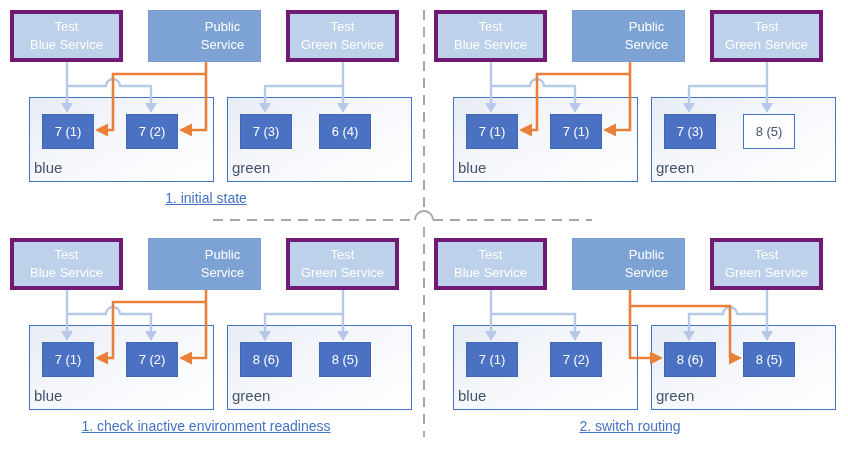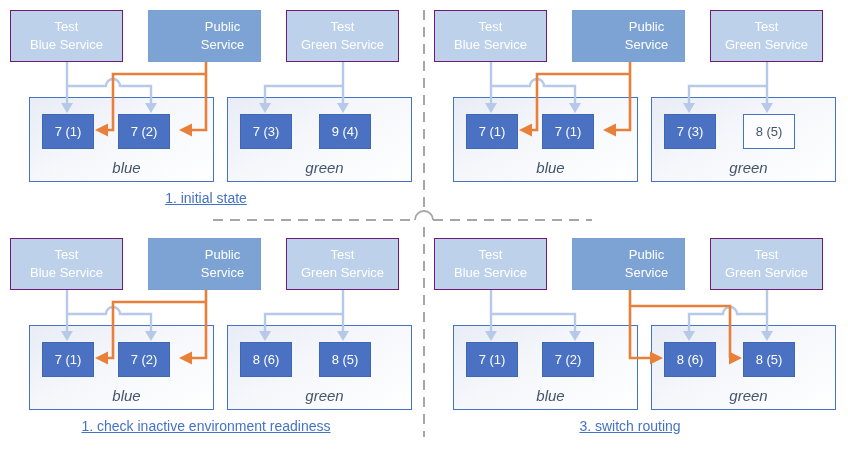--- a/index.html
+++ b/index.html
@@ -8,41 +8,41 @@
     font-family:"Liberation Sans",sans-serif;
   }
   .quadrant{position:absolute;width:424px;height:228px;}
   #q1{left:0;top:0}#q2{left:424px;top:0}#q3{left:0;top:228px}#q4{left:424px;top:228px}
 
   .service{
     position:absolute;top:10px;width:113px;height:52px;box-sizing:border-box;
     display:flex;flex-direction:column;align-items:center;justify-content:center;
     color:#fff;font-size:13px;line-height:18px;text-align:center;
   }
-  .service.light{background:var(--light-service-fill,#BDD1EA);border:1px solid #701a75;}
+  .service.light{background:var(--light-service-fill,#BDD1EA);border:4px solid #701a75;}
   .service.public{background:var(--public-service-fill,#7DA3D4);border:1px solid #789FD0;padding-left:36px;}
   .svc-blue{left:10px}.svc-public{left:148px}.svc-green{left:286px}
 
   .env{
     position:absolute;top:97px;width:185px;height:85px;box-sizing:border-box;
     border:1px solid var(--accent-blue,#4472C4);
     background:linear-gradient(150deg,#e8ecf5 0%,#f5f7fb 45%,#ffffff 100%);
   }
   .env-blue{left:29px}.env-green{left:227px}
   .env-label{
-    position:absolute;bottom:5px;left:10px;right:0;text-align:center;
-    color:var(--env-label-text,#44546A);font-size:15px;font-style:italic;
+    position:absolute;bottom:5px;left:4px;right:0;text-align:left;
+    color:var(--env-label-text,#44546A);font-size:15px;
   }
   .instance{
     position:absolute;top:16px;width:52px;height:35px;box-sizing:border-box;
     display:flex;align-items:center;justify-content:center;
     background:var(--instance-fill,#4A71C2);border:1px solid #4067B5;
     color:#fff;font-size:13px;white-space:nowrap;
   }
-  .pos-1{left:12px}.pos-b2{left:88px}.pos-g2{left:91px}
+  .pos-1{left:12px}.pos-b2{left:96px}.pos-g2{left:91px}
   .instance.updated{background:#FDFDFF;color:var(--env-label-text,#44546A);border:1px solid var(--accent-blue,#4472C4);}
 
   .caption{
     position:absolute;top:190px;left:0;width:412px;text-align:center;
     color:var(--caption-text,#4472C4);font-size:14px;text-decoration:underline;
   }
   svg.conn{position:absolute;left:0;top:0;width:424px;height:228px;pointer-events:none;}
   svg.divider{position:absolute;left:0;top:0;width:848px;height:456px;pointer-events:none;}
   .defs-holder{position:absolute;width:0;height:0;overflow:hidden;}
 </style>
@@ -91,21 +91,21 @@
       <span>Test</span>
       <span>Green Service</span>
     </div>
     <div class="env env-blue">
       <div class="instance pos-1 active">7 (1)</div>
       <div class="instance pos-b2 active">7 (2)</div>
       <div class="env-label">blue</div>
     </div>
     <div class="env env-green">
       <div class="instance pos-1 active">7 (3)</div>
-      <div class="instance pos-g2 active">9 (4)</div>
+      <div class="instance pos-g2 active">6 (4)</div>
       <div class="env-label">green</div>
     </div>
     <svg class="conn" viewBox="0 0 424 228">
       <use href="#conn-blue"></use>
     </svg>
     <div class="caption">1. initial state</div>
   </section>
 
   <section class="quadrant" id="q2">
     <div class="service light svc-blue">
@@ -183,21 +183,21 @@
       <div class="env-label">blue</div>
     </div>
     <div class="env env-green">
       <div class="instance pos-1 active">8 (6)</div>
       <div class="instance pos-g2 active">8 (5)</div>
       <div class="env-label">green</div>
     </div>
     <svg class="conn" viewBox="0 0 424 228">
       <use href="#conn-green"></use>
     </svg>
-    <div class="caption">3. switch routing</div>
+    <div class="caption">2. switch routing</div>
   </section>
 
   <svg class="divider" viewBox="0 0 848 456">
     <path d="M424 10 V211 M424 227 V437" style="stroke:var(--divider-gray,#A6A6A6);stroke-width:2;fill:none;stroke-dasharray:10 7"></path>
     <path d="M213 220 H415 M433 220 H592" style="stroke:var(--divider-gray,#A6A6A6);stroke-width:2;fill:none;stroke-dasharray:10 7"></path>
     <path d="M415 220 A9 9 0 0 1 433 220" style="stroke:var(--divider-gray,#A6A6A6);stroke-width:1.8;fill:none"></path>
   </svg>
 
 </div>
 

